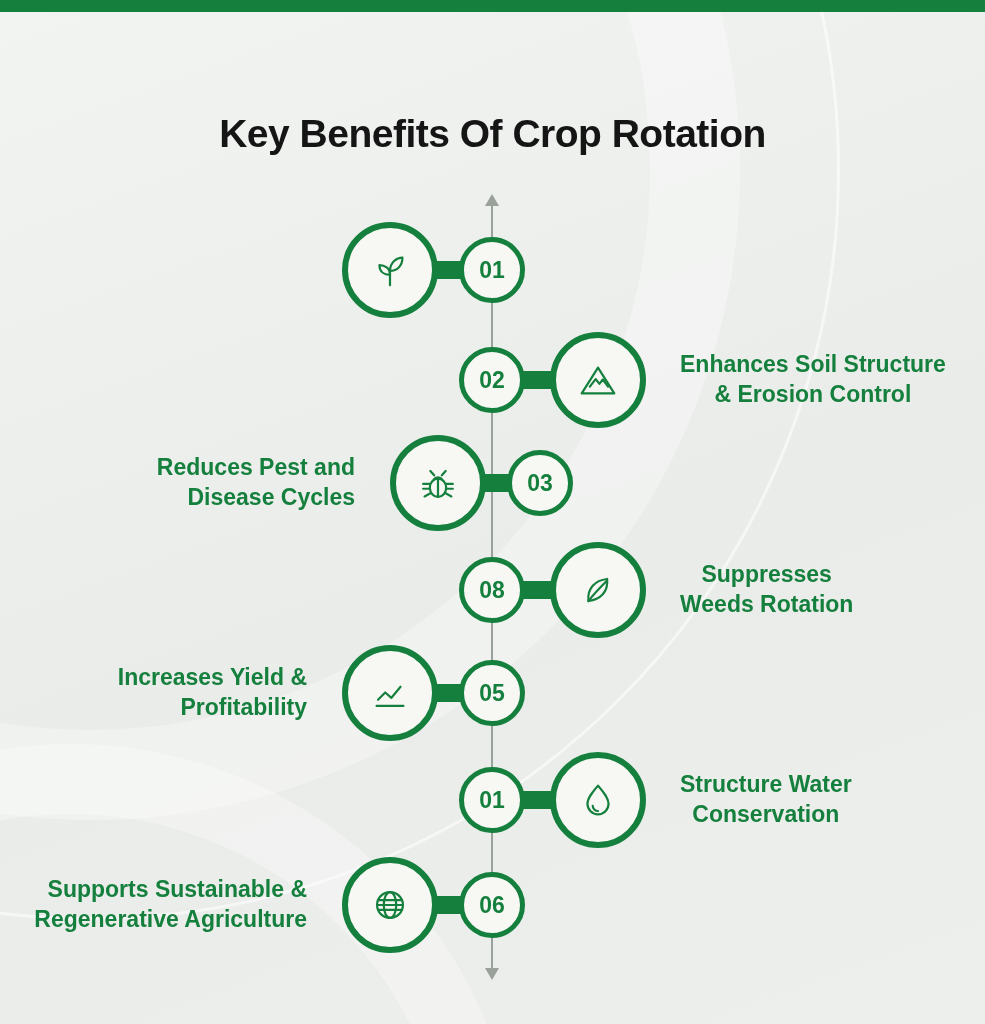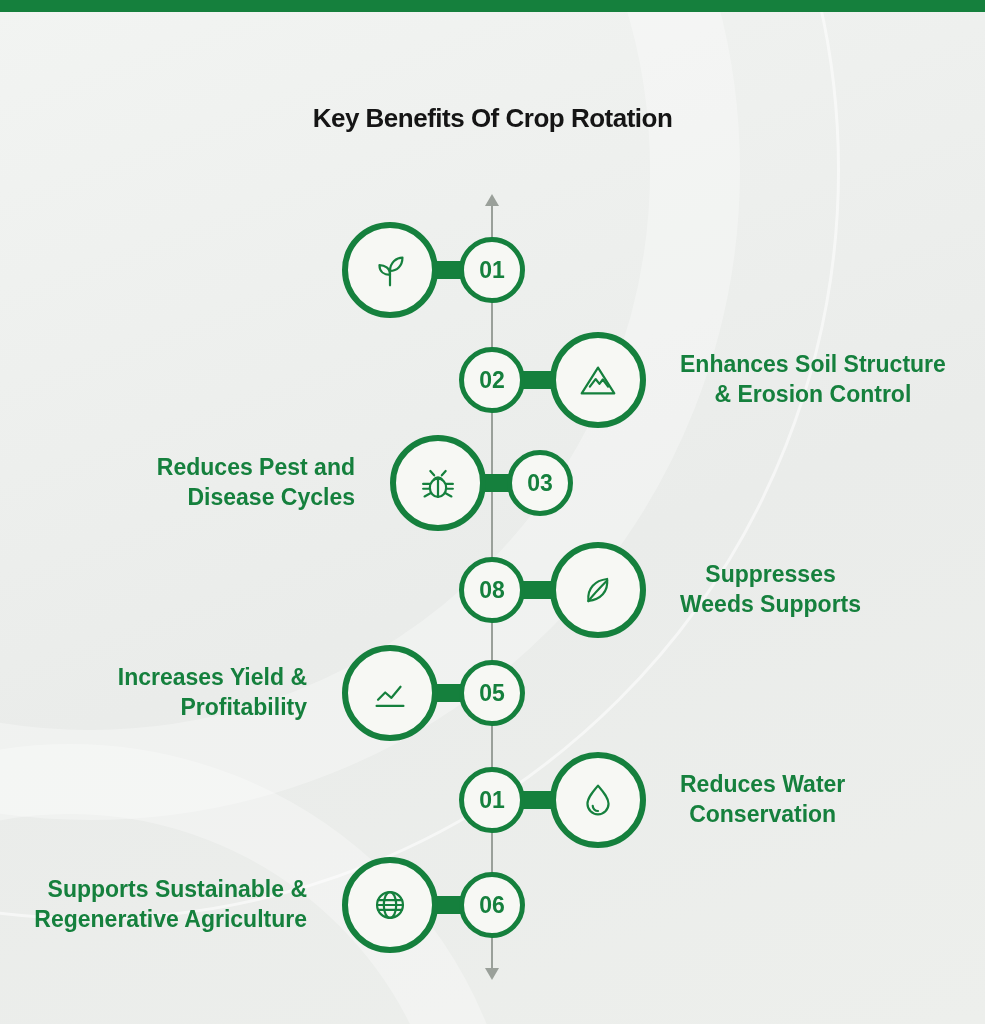--- a/index.html
+++ b/index.html
@@ -16,21 +16,21 @@
     position:relative;width:985px;height:1024px;overflow:hidden;
     background:linear-gradient(160deg,#f2f4f2 0%,#eaecea 55%,#edefec 100%);
   }
   .swirl{position:absolute;border-radius:50%;pointer-events:none;}
   .swirl-a{width:1300px;height:1300px;top:-480px;left:-560px;border:90px solid rgba(255,255,255,0.30);}
   .swirl-b{width:1500px;height:1500px;top:-580px;left:-660px;border:3px solid rgba(255,255,255,0.55);}
   .swirl-c{width:900px;height:900px;bottom:-620px;left:-380px;border:70px solid rgba(255,255,255,0.30);}
   .topbar{position:absolute;top:0;left:0;width:100%;height:12px;background:var(--accent-green);}
   .title{
     position:absolute;top:86px;left:0;width:100%;text-align:center;
-    font-size:26px;font-weight:800;color:var(--title-color);letter-spacing:-0.5px;
+    font-size:39px;font-weight:800;color:var(--title-color);letter-spacing:-0.5px;
   }
   .timeline-line{position:absolute;left:491px;top:206px;width:2px;height:762px;background:var(--line-gray);}
   .arrow-up{position:absolute;left:485px;top:194px;width:0;height:0;
     border-left:7px solid transparent;border-right:7px solid transparent;border-bottom:12px solid var(--line-gray);}
   .arrow-down{position:absolute;left:485px;top:968px;width:0;height:0;
     border-left:7px solid transparent;border-right:7px solid transparent;border-top:12px solid var(--line-gray);}
   .item{position:absolute;left:0;width:100%;height:96px;}
   .bar{position:absolute;top:50%;transform:translateY(-50%);height:18px;background:var(--accent-green);z-index:2;}
   .item.left  .bar{left:390px;width:102px;}
   .item.right .bar{left:492px;width:106px;}
@@ -119,21 +119,21 @@
   <div class="item right i4">
     <div class="bar"></div>
     <div class="num-circle">08</div>
     <div class="icon-circle">
       <svg viewBox="0 0 48 48">
         <path d="M33.5 12.5C21 14 12.5 22 14 35.5c12.5-1.5 21-9.5 19.5-23z"></path>
         <path d="M14 35.5C20 27.5 26 21.5 33.5 14"></path>
       </svg>
     </div>
     <div class="label">Suppresses
-Weeds Supports</div>
+Weeds Rotation</div>
   </div>
 
   <div class="item left i5">
     <div class="bar"></div>
     <div class="icon-circle">
       <svg viewBox="0 0 48 48">
         <path d="M10 37.5h28"></path>
         <path d="M11.5 31l7.5-7.5 6.5 5.5 9.5-11.5"></path>
       </svg>
     </div>
@@ -144,21 +144,21 @@
 
   <div class="item right i6">
     <div class="bar"></div>
     <div class="num-circle">01</div>
     <div class="icon-circle">
       <svg viewBox="0 0 48 48">
         <path d="M24 9c6 7 11 13 11 19a11 11 0 0 1-22 0c0-6 5-12 11-19z"></path>
         <path d="M18.5 30a5.5 5.5 0 0 0 5.5 5.5"></path>
       </svg>
     </div>
-    <div class="label">Reduces Water
+    <div class="label">Structure Water
 Conservation</div>
   </div>
 
   <div class="item left i7">
     <div class="bar"></div>
     <div class="icon-circle">
       <svg viewBox="0 0 48 48">
         <circle cx="24" cy="24" r="13.5"></circle>
         <ellipse cx="24" cy="24" rx="6.5" ry="13.5"></ellipse>
         <path d="M11.5 19h25M10.5 24h27M11.5 29h25"></path>

